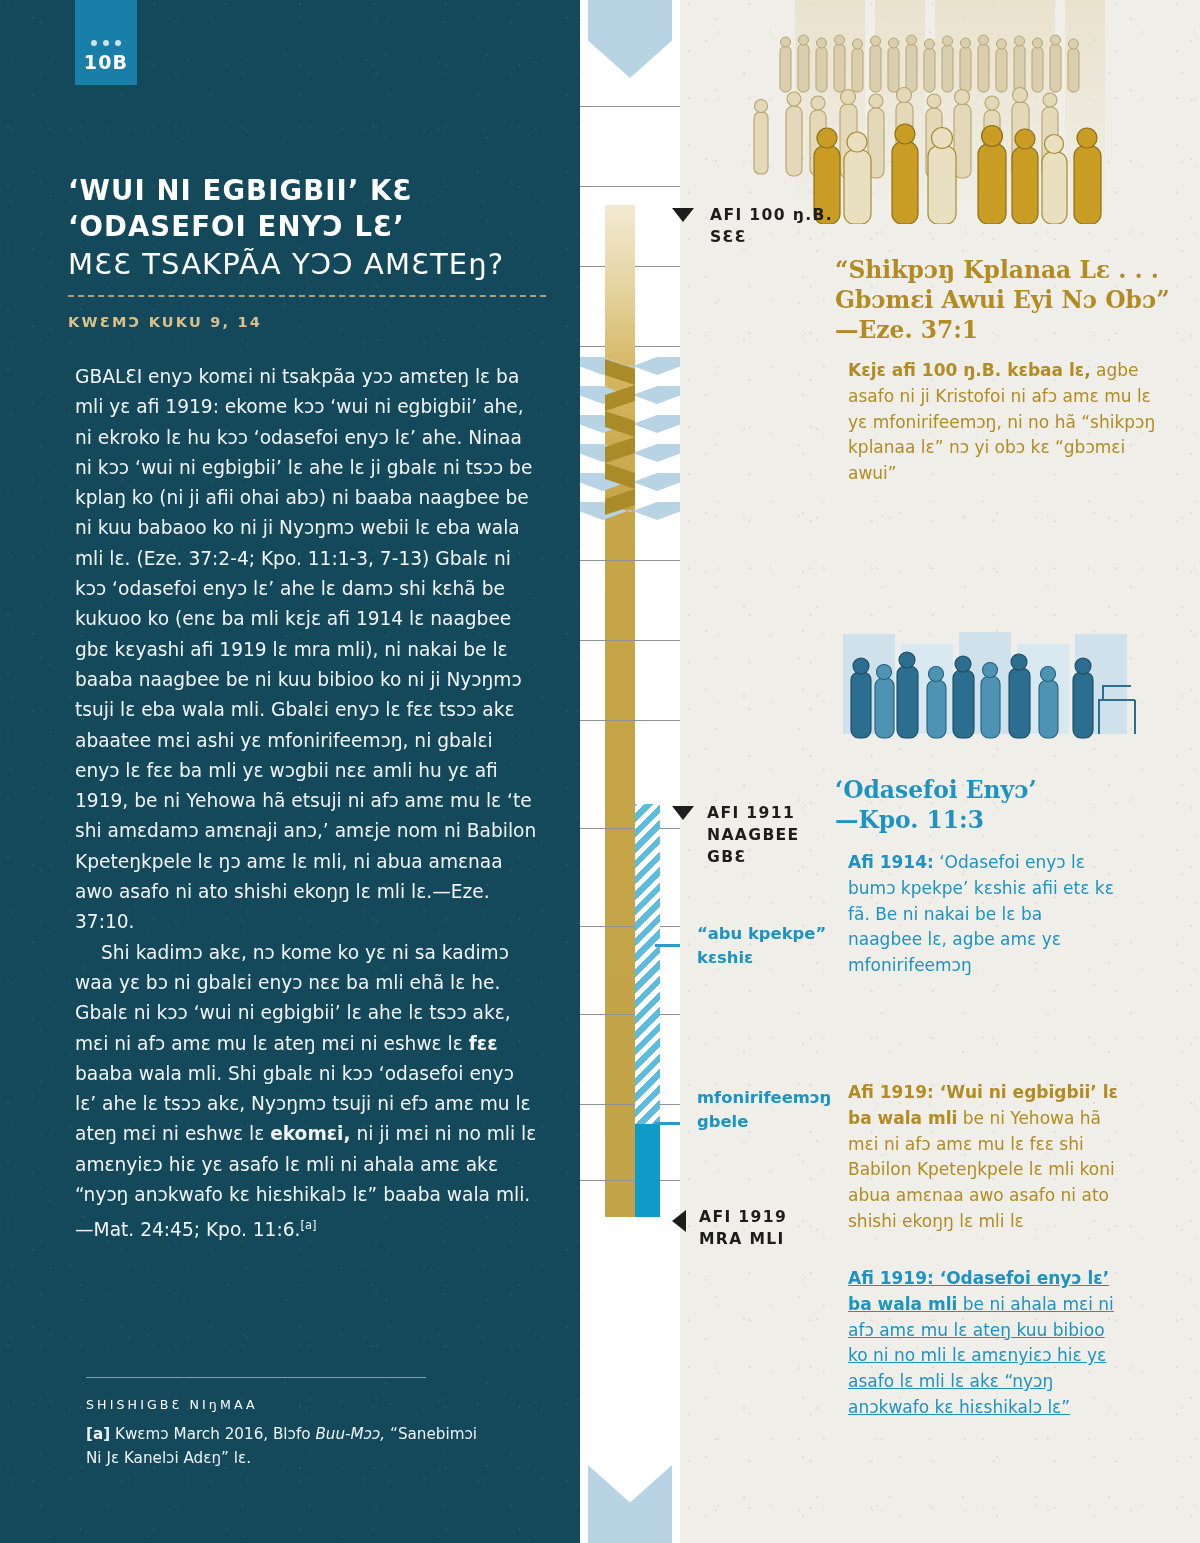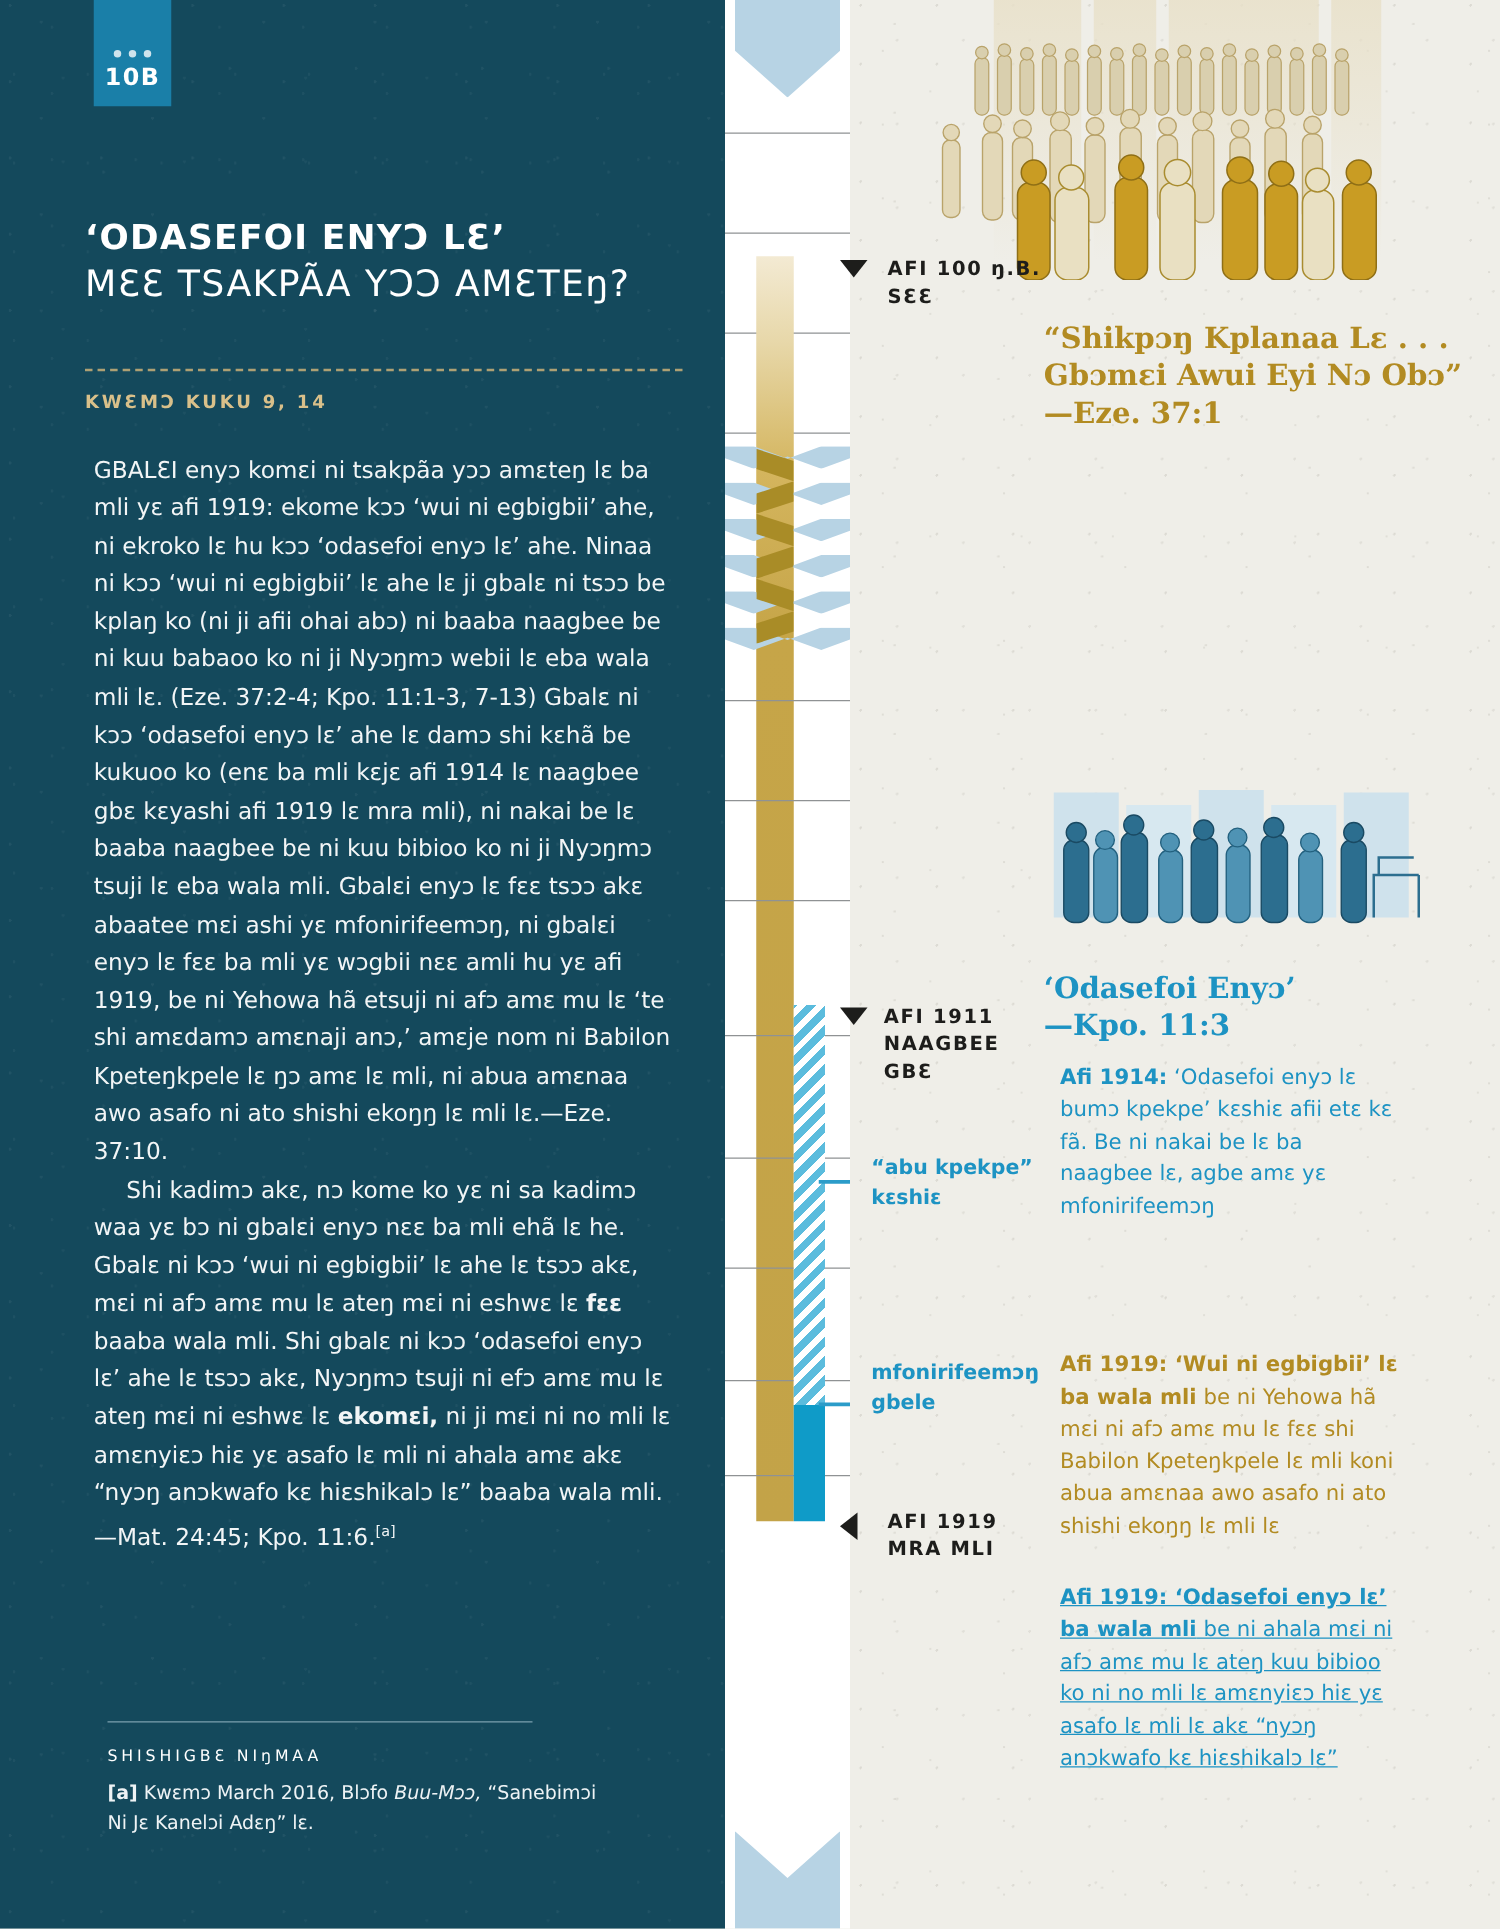--- a/index.html
+++ b/index.html
@@ -186,20 +186,21 @@
     <div class="badge">
       <span class="dots">
           <i></i>
           <i></i>
           <i></i>
         </span>
       <span class="num">10B</span>
     </div>
 
     <div class="title">
+      <div class="l1">‘WUI NI EGBIGBII’ KƐ</div>
       <div class="l2">‘ODASEFOI ENYƆ LƐ’</div>
       <div class="l3">MƐƐ TSAKPÃA YƆƆ AMƐTEŋ?</div>
     </div>
     <div class="dashrule"></div>
     <div class="kicker">KWƐMƆ KUKU 9, 14</div>
 
     <div class="bodytext">
       <p>GBALƐI enyɔ komɛi ni tsakpãa yɔɔ amɛteŋ lɛ ba mli yɛ afi 1919: ekome kɔɔ ‘wui ni egbigbii’ ahe, ni ekroko lɛ hu kɔɔ ‘odasefoi enyɔ lɛ’ ahe. Ninaa ni kɔɔ ‘wui ni egbigbii’ lɛ ahe lɛ ji gbalɛ ni tsɔɔ be kplaŋ ko (ni ji afii ohai abɔ) ni baaba naagbee be ni kuu babaoo ko ni ji Nyɔŋmɔ webii lɛ eba wala mli lɛ. (Eze. 37:2-4; Kpo. 11:1-3, 7-13) Gbalɛ ni kɔɔ ‘odasefoi enyɔ lɛ’ ahe lɛ damɔ shi kɛhã be kukuoo ko (enɛ ba mli kɛjɛ afi 1914 lɛ naagbee gbɛ kɛyashi afi 1919 lɛ mra mli), ni nakai be lɛ baaba naagbee be ni kuu bibioo ko ni ji Nyɔŋmɔ tsuji lɛ eba wala mli. Gbalɛi enyɔ lɛ fɛɛ tsɔɔ akɛ abaatee mɛi ashi yɛ mfonirifeemɔŋ, ni gbalɛi enyɔ lɛ fɛɛ ba mli yɛ wɔgbii nɛɛ amli hu yɛ afi 1919, be ni Yehowa hã etsuji ni afɔ amɛ mu lɛ ‘te shi amɛdamɔ amɛnaji anɔ,’ amɛje nom ni Babilon Kpeteŋkpele lɛ ŋɔ amɛ lɛ mli, ni abua amɛnaa awo asafo ni ato shishi ekoŋŋ lɛ mli lɛ.—Eze. 37:10.</p>
       <p class="indent"><span>Shi kadimɔ akɛ, nɔ kome ko yɛ ni sa kadimɔ waa yɛ bɔ ni gbalɛi enyɔ nɛɛ ba mli ehã lɛ he. Gbalɛ ni kɔɔ ‘wui ni egbigbii’ lɛ ahe lɛ tsɔɔ akɛ, mɛi ni afɔ amɛ mu lɛ ateŋ mɛi ni eshwɛ lɛ </span><b>fɛɛ</b><span> baaba wala mli. Shi gbalɛ ni kɔɔ ‘odasefoi enyɔ lɛ’ ahe lɛ tsɔɔ akɛ, Nyɔŋmɔ tsuji ni efɔ amɛ mu lɛ ateŋ mɛi ni eshwɛ lɛ </span><b>ekomɛi,</b><span> ni ji mɛi ni no mli lɛ amɛnyiɛɔ hiɛ yɛ asafo lɛ mli ni ahala amɛ akɛ “nyɔŋ anɔkwafo kɛ hiɛshikalɔ lɛ” baaba wala mli.—Mat. 24:45; Kpo. 11:6.</span><sup>[a]</sup></p>
     </div>
@@ -344,20 +345,21 @@
         <rect x="188" y="152" width="28" height="78" rx="10"></rect>
           <circle cx="202" cy="144" r="10.5"></circle>
         <rect x="302" y="158" width="25" height="72" rx="10"></rect>
           <circle cx="314" cy="150" r="9.5"></circle>
       </g>
     </svg>
 
     <div class="serifhead gold-head" style="left:155px;top:256px;width:360px;">“Shikpɔŋ Kplanaa Lɛ . . .
    Gbɔmɛi Awui Eyi Nɔ Obɔ”
 —Eze. 37:1</div>
+    <div class="para gold-p" style="left:168px;top:358px;width:310px;"><b>Kɛjɛ afi 100 ŋ.B. kɛbaa lɛ,</b><span> agbe asafo ni ji Kristofoi ni afɔ amɛ mu lɛ yɛ mfonirifeemɔŋ, ni no hã “shikpɔŋ kplanaa lɛ” nɔ yi obɔ kɛ “gbɔmɛi awui”</span></div>
 
     <svg class="illus" style="left:155px;top:630px;width:330px;height:135px" viewBox="0 0 330 135">
       <rect x="8" y="4" width="52" height="100" fill="#cfe2ec"></rect>
       <rect x="66" y="14" width="52" height="90" fill="#d7e8f0"></rect>
       <rect x="124" y="2" width="52" height="102" fill="#cfe2ec"></rect>
       <rect x="182" y="14" width="52" height="90" fill="#d7e8f0"></rect>
       <rect x="240" y="4" width="52" height="100" fill="#cfe2ec"></rect>
       <g fill="#2c6e8f" stroke="#1a4a63" stroke-width="1.1">
         <rect x="16" y="42" width="20" height="66" rx="8"></rect>
           <circle cx="26" cy="36" r="8"></circle>
@@ -402,21 +404,21 @@
 SƐƐ</span>
   </div>
 
   <div class="marker" style="left:672px;top:802px;display:flex;gap:13px;align-items:flex-start;">
     <span class="tri tri-down" style="margin-top:4px"></span>
     <span class="mlab">AFI 1911
 NAAGBEE
 GBƐ</span>
   </div>
 
-  <div class="marker" style="left:672px;top:1206px;display:flex;gap:24px;align-items:flex-start;">
+  <div class="marker" style="left:672px;top:1206px;display:flex;gap:13px;align-items:flex-start;">
     <span class="tri tri-left" style="margin-top:4px"></span>
     <span class="mlab">AFI 1919
 MRA MLI</span>
   </div>
 
   <div class="bluelab" style="left:697px;top:922px;">“abu kpekpe”
   kɛshiɛ</div>
   <div class="bluelab" style="left:697px;top:1086px;">mfonirifeemɔŋ
 gbele</div>
 

